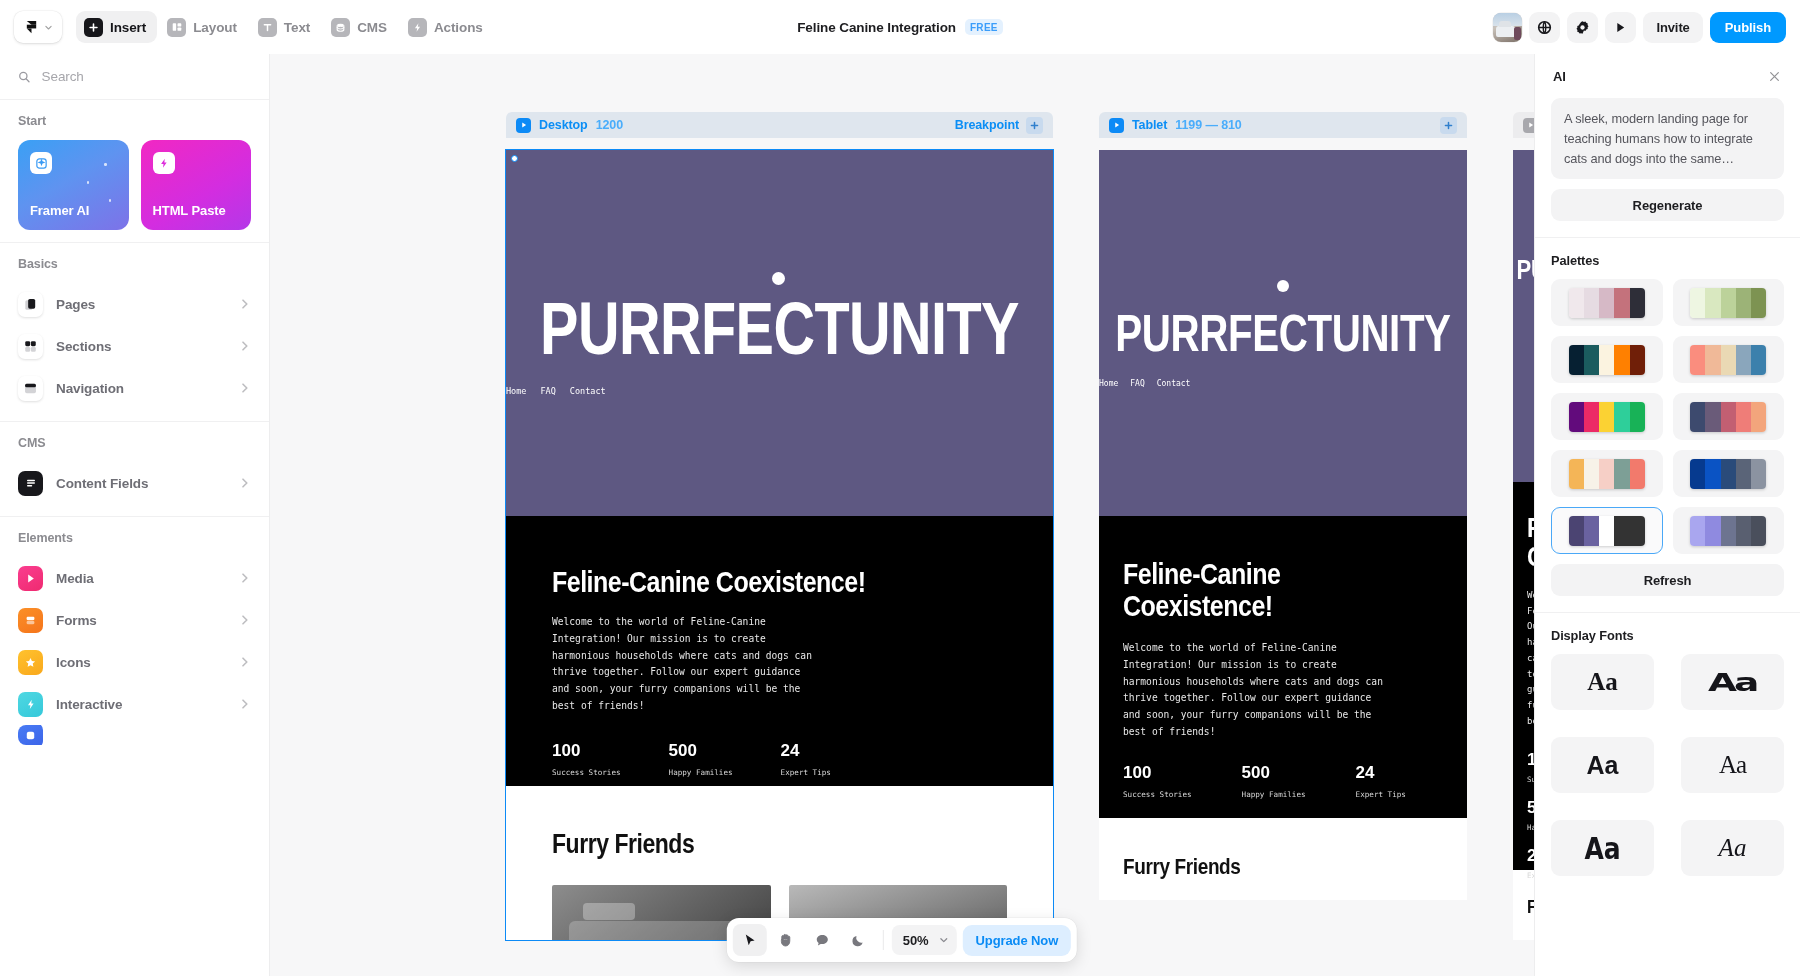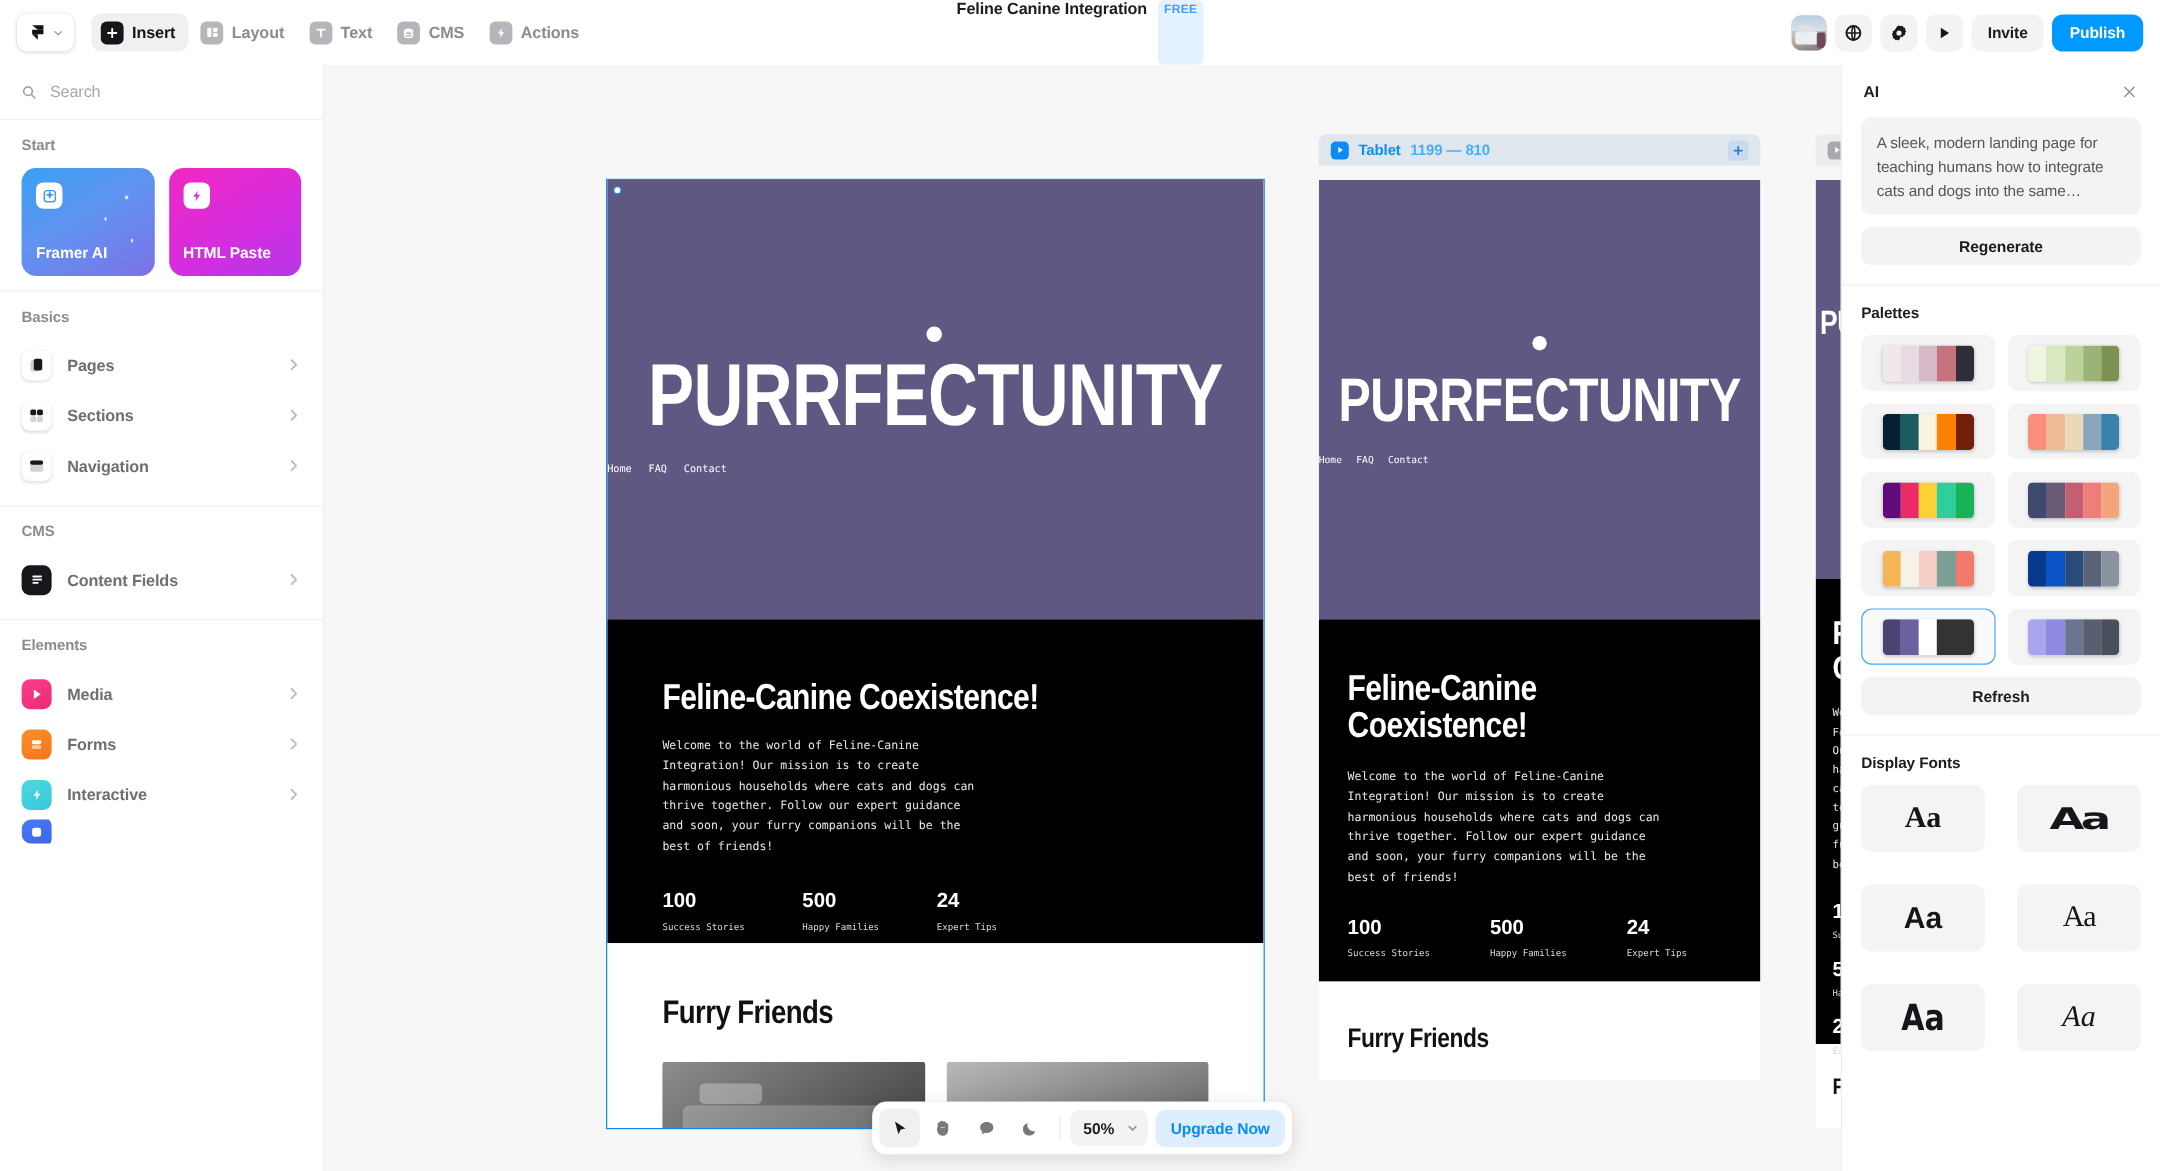--- a/index.html
+++ b/index.html
@@ -38,21 +38,21 @@
     border-radius: 9px; cursor: pointer;
     font-size: 13.5px; font-weight: 600; color: #8b8b90;
     letter-spacing: -0.1px;
   }
   .menu-item.active { background: #f0f0f1; color: #16161a; }
   .menu-ico { width: 19px; height: 19px; border-radius: 5px; display:flex; align-items:center; justify-content:center; flex:none; }
   .menu-ico svg { display:block; }
 
   .title-wrap {
     position: absolute; left: 0; right: 0; top: 0; height: 54px;
-    display: flex; justify-content: center;
+    display: flex; align-items: center; justify-content: center;
     gap: 9px; pointer-events: none;
   }
   .doc-title { font-size: 13.5px; font-weight: 600; color: #1d1d20; letter-spacing: -.1px; pointer-events:auto; cursor:default;}
   .badge-free {
     font-size: 10px; font-weight: 700; color: #3b9dfa;
     background: #e4f1fe; border-radius: 5px;
     padding: 3px 5px 2px; letter-spacing: .3px; pointer-events:auto;
   }
 
   .top-right { margin-left: auto; display: flex; align-items: center; gap: 7px; position: relative; z-index: 41;}
@@ -472,20 +472,31 @@
                   <rect x="2.8" y="3" width="8.4" height="3.6" rx="1.2" fill="#fff"></rect>
                   <rect x="2.8" y="7.6" width="8.4" height="3.4" rx="1.2" fill="#fff" opacity=".55"></rect>
                 </svg>
             </span>
             <span class="nav-lbl">Forms</span>
             <svg class="nav-chev" viewBox="0 0 12 12">
                 <path d="M4 2.2 7.8 6 4 9.8" fill="none" stroke="#6e6e75" stroke-width="1.6" stroke-linecap="round" stroke-linejoin="round"></path>
               </svg>
           </div>
 
+          <div class="nav-item">
+            <span class="nav-ico" style="background:linear-gradient(150deg,#ffc22e,#f9a81c);">
+              <svg width="13" height="13" viewBox="0 0 14 14">
+                  <path d="M7 2.2 8.5 5.4l3.5.4-2.6 2.4.7 3.5L7 9.9l-3.1 1.8.7-3.5L2 5.8l3.5-.4z" fill="#fff"></path>
+                </svg>
+            </span>
+            <span class="nav-lbl">Icons</span>
+            <svg class="nav-chev" viewBox="0 0 12 12">
+                <path d="M4 2.2 7.8 6 4 9.8" fill="none" stroke="#6e6e75" stroke-width="1.6" stroke-linecap="round" stroke-linejoin="round"></path>
+              </svg>
+          </div>
 
           <div class="nav-item">
             <span class="nav-ico" style="background:linear-gradient(150deg,#4fd8e2,#35c8da);">
               <svg width="13" height="13" viewBox="0 0 14 14">
                   <path d="M8.3 2 4.3 7.7h2.6l-.6 4.1 4-5.9H7.8z" fill="#fff"></path>
                 </svg>
             </span>
             <span class="nav-lbl">Interactive</span>
             <svg class="nav-chev" viewBox="0 0 12 12">
                 <path d="M4 2.2 7.8 6 4 9.8" fill="none" stroke="#6e6e75" stroke-width="1.6" stroke-linecap="round" stroke-linejoin="round"></path>
@@ -500,20 +511,37 @@
             </span>
           </div>
         </div>
 
       </div>
     </div>
 
     <div class="canvas">
       <div class="frames">
 
+        <div class="frame-head" style="left:236px;top:58px;width:547px;">
+          <span class="fh-badge">
+            <svg width="8" height="8" viewBox="0 0 10 10">
+                <path d="M2.8 1.8 7.6 5l-4.8 3.2z" fill="#fff"></path>
+              </svg>
+          </span>
+          <span>Desktop</span>
+          <span class="fh-dim">1200</span>
+          <span class="fh-right">
+            <span>Breakpoint</span>
+            <span class="fh-plus">
+              <svg width="9" height="9" viewBox="0 0 10 10">
+                  <path d="M5 1.6v6.8M1.6 5h6.8" stroke="#2f7fcd" stroke-width="1.7" stroke-linecap="round"></path>
+                </svg>
+            </span>
+          </span>
+        </div>
 
         <div class="frame selected" style="left:236px;top:96px;width:547px;height:790px;">
           <div class="hero" style="height:366px;">
             <span class="moon" style="width:13px;height:13px;left:266px;top:122px;"></span>
             <h1 style="font-size:60px;margin-top:150px;">PURRFECTUNITY</h1>
             <nav style="margin-top:26px;">
               <span style="font-size:8.5px;">Home</span>
               <span style="font-size:8.5px;">FAQ</span>
               <span style="font-size:8.5px;">Contact</span>
             </nav>

